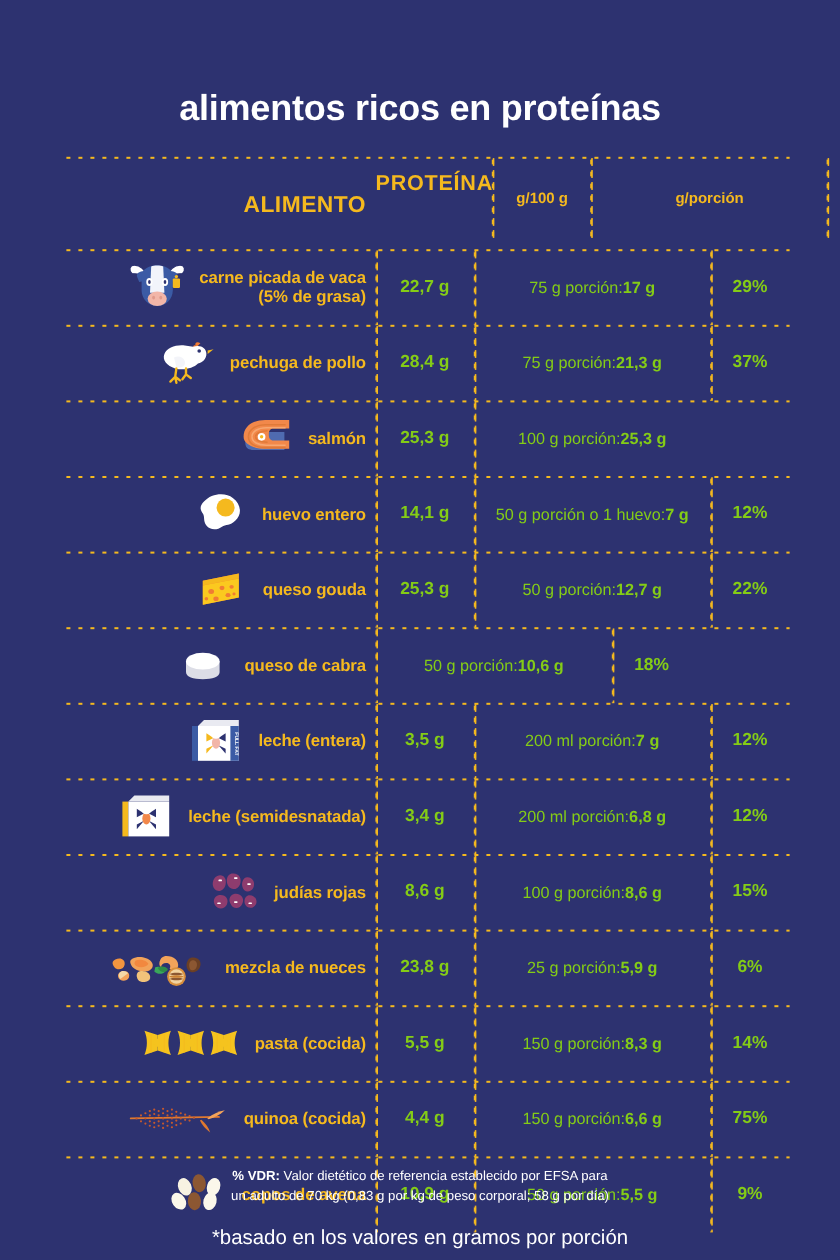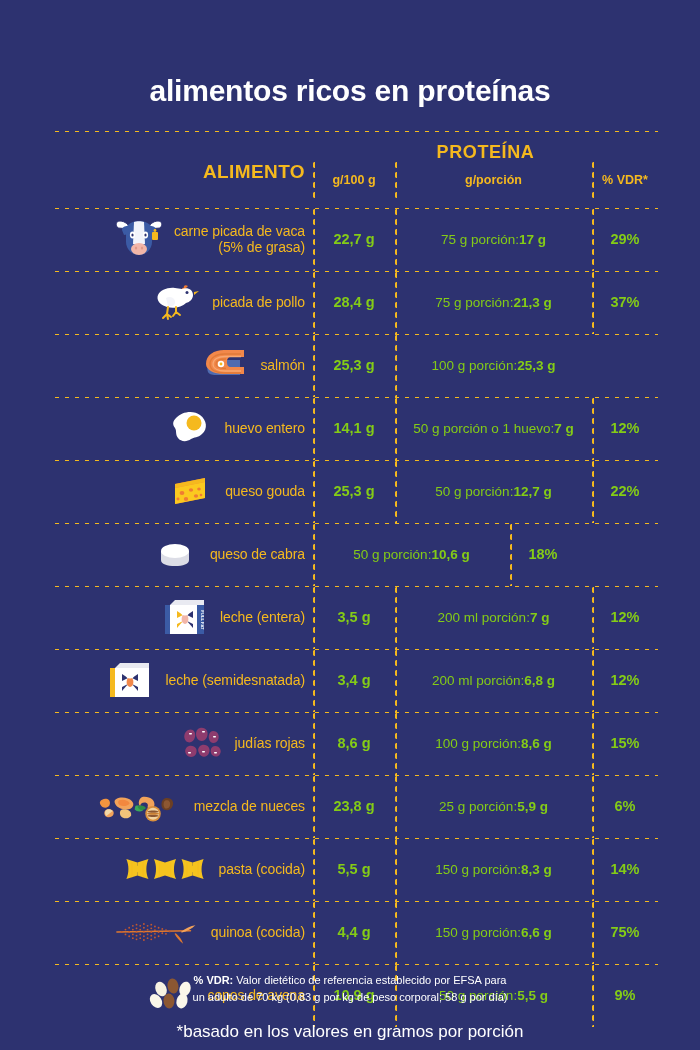--- a/index.html
+++ b/index.html
@@ -85,21 +85,21 @@
     font-size: 19px;
     font-weight: bold;
     letter-spacing: 0.4px;
     align-items: flex-end;
     padding-bottom: 22px;
   }
   .head-protein-wrap {
     width: 345px;
     position: relative;
     display: flex;
-    flex-direction: column;
+    flex-direction: row;
   }
   .head-protein-title {
     color: #f5b91e;
     font-size: 18px;
     font-weight: bold;
     letter-spacing: 0.6px;
     text-align: center;
     padding-top: 9px;
   }
   .head-sub {
@@ -131,21 +131,21 @@
     align-items: center;
     justify-content: center;
     margin-right: 7px;
   }
   .food-icon.wide { width: 92px; flex-basis: 92px; }
   .food-icon svg { display: block; }
 
   .food-label {
     color: #f5b91e;
     font-size: 14px;
-    font-weight: normal;
+    font-weight: bold;
     text-align: right;
     line-height: 1.15;
     letter-spacing: -0.1px;
   }
   .food-label .sub { display: block; }
 
   .val {
     color: #84cc16;
     font-size: 14.5px;
     font-weight: bold;
@@ -244,21 +244,21 @@
               <path d="M36 7 C33 5 31 7 32 9 C30 8 29 11 31 12 Z" fill="#f07c33"></path>
               <path d="M42 13 L47 12 L42 16 Z" fill="#f5b91e"></path>
               <path d="M38 17 C39 20 37 21 35 20 Z" fill="#f07c33"></path>
               <path d="M30 10 C36 8 41 11 41 16 C41 20 38 23 34 24 C30 28 22 30 15 28 C8 26 4 21 6 16 C8 11 16 8 23 9 Z" fill="#ffffff"></path>
               <circle cx="35" cy="13.5" r="1.5" fill="#2d3270"></circle>
               <path d="M14 19 C17 17 22 18 23 22 C24 26 20 28 16 27 Z" fill="#f3f4f9"></path>
               <path d="M16 28 L15 35 L11 39 M15 35 L19 38 M15 35 L16 40" stroke="#f5b91e" stroke-width="2" fill="none" stroke-linecap="round"></path>
               <path d="M24 28 L24 33 L21 37 M24 33 L28 36" stroke="#f5b91e" stroke-width="2" fill="none" stroke-linecap="round"></path>
             </svg>
           </div>
-          <div class="food-label">picada de pollo</div>
+          <div class="food-label">pechuga de pollo</div>
         </div>
       </div>
       <div class="cell c-100g vdiv val">28,4 g</div>
       <div class="cell c-port vdiv val val-port">
           <span>75 g porción: </span>
           <b>21,3 g</b>
         </div>
       <div class="cell c-vdr vdiv val val-vdr">37%</div>
     </div>
     <div class="hrule"></div>

